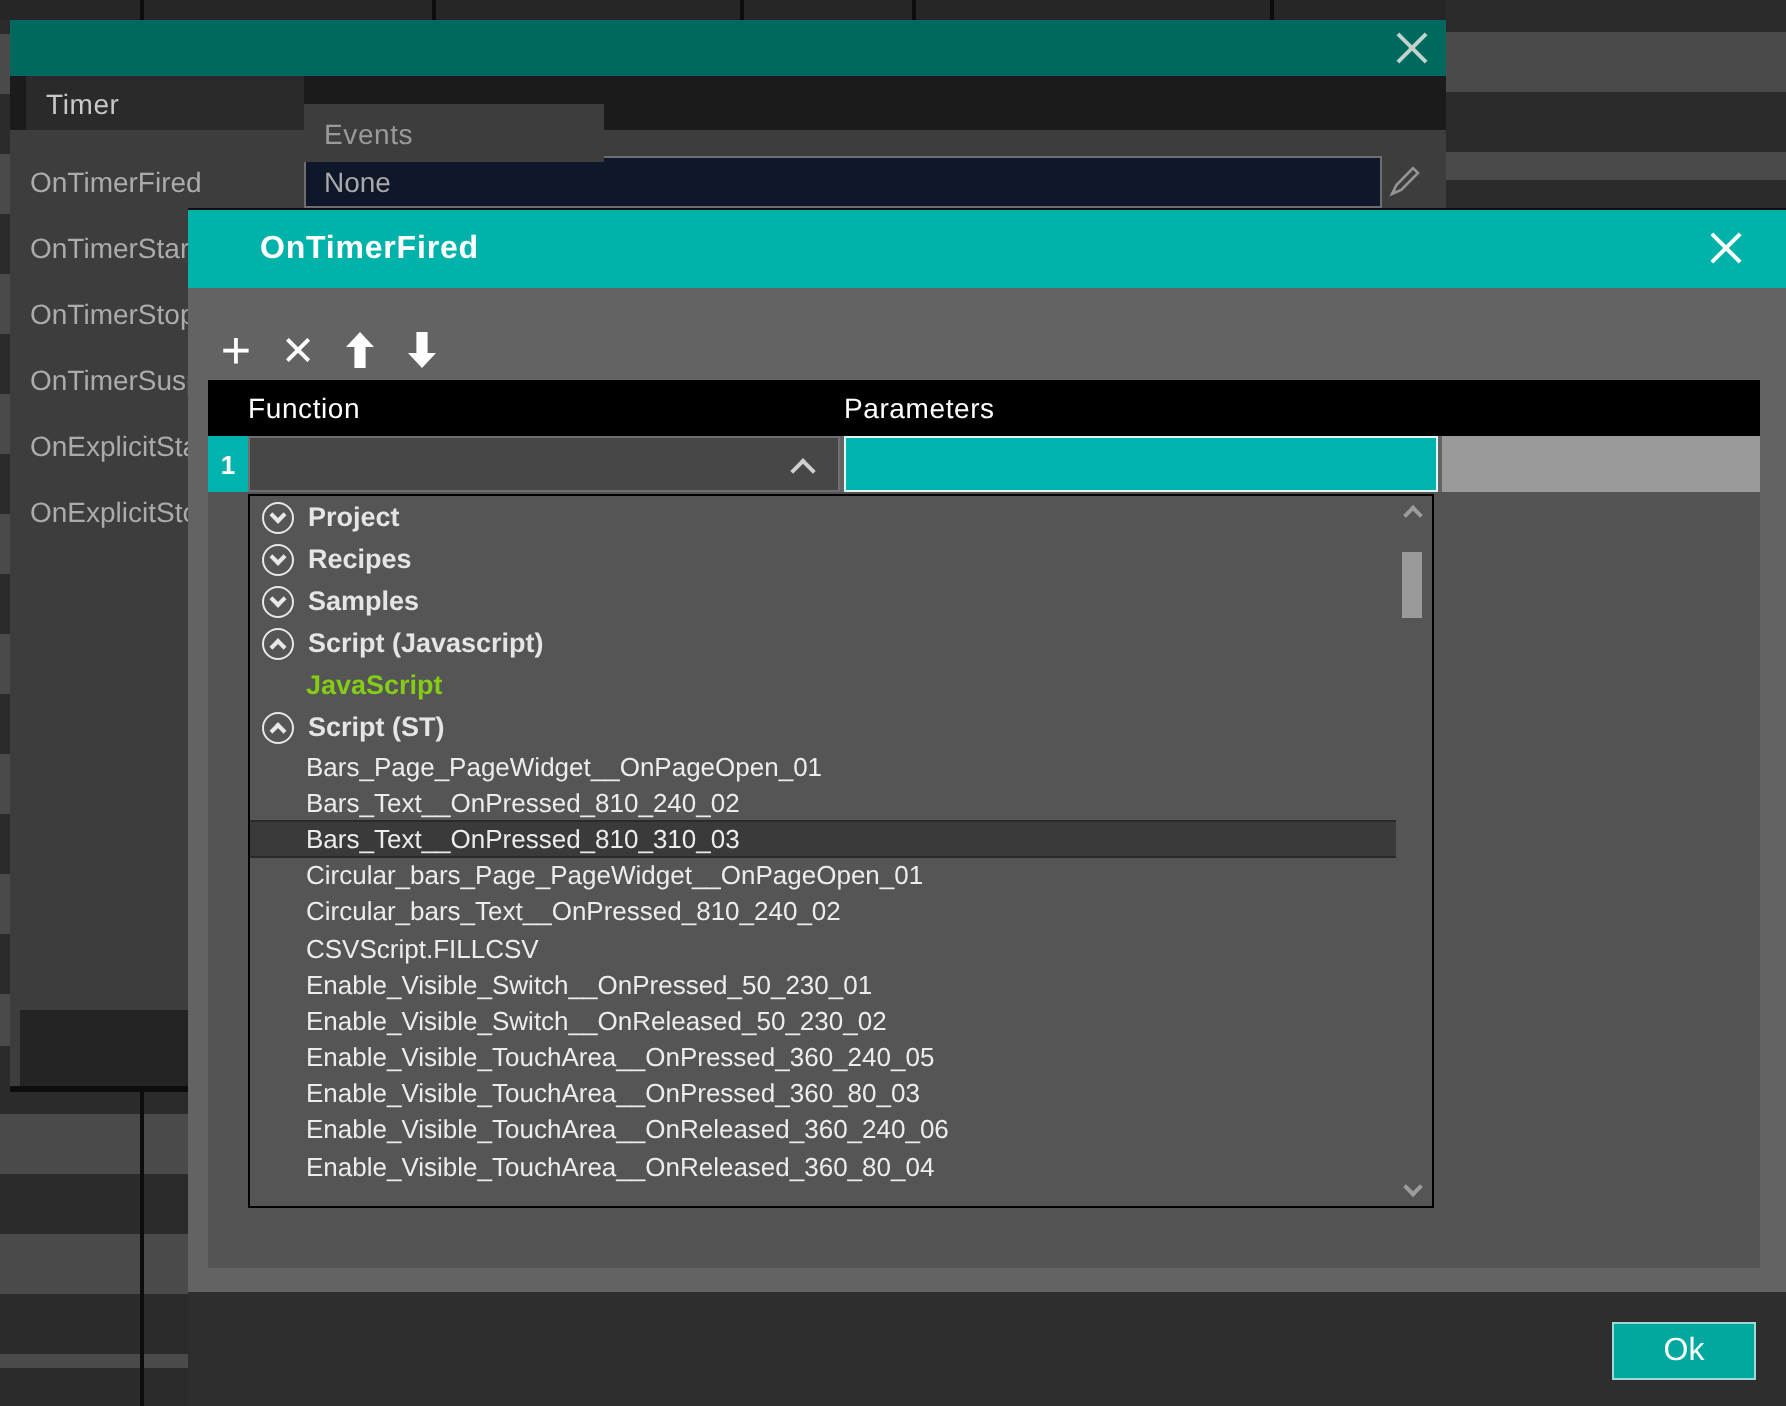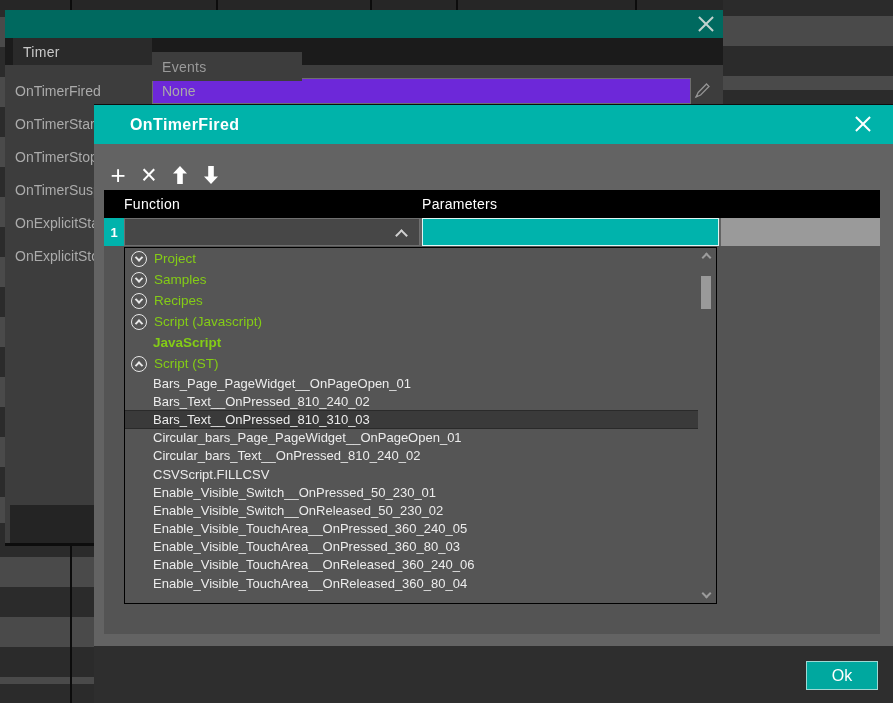--- a/index.html
+++ b/index.html
@@ -18,21 +18,21 @@
 
   
   #timer-dlg{left:5px;top:10px;width:718px;height:536px;border-bottom:3px solid #0d0d0d;}
   .t-title{left:0;top:0;width:718px;height:28px;background:#00695f;}
   .t-tabsrow{left:0;top:28px;width:718px;height:27px;background:#1b1b1b;}
   .tab{position:absolute;top:0;display:flex;align-items:center;padding-left:10px;font-size:14px;letter-spacing:.3px;}
   .tab-timer{left:8px;width:139px;height:27px;background:#2a2a2a;color:#c8c8c8;}
   .tab-events{left:147px;width:150px;height:29px;background:#3d3d3d;color:#9a9a9a;z-index:2;margin-top:14px;}
   .t-content{left:0;top:55px;width:718px;height:478px;background:#3d3d3d;}
   .ev-label{position:absolute;left:10px;height:20px;line-height:20px;color:#ababab;font-size:14px;white-space:nowrap;}
-  #none-field{left:147px;top:13px;width:539px;height:26px;background:#6d28d9;border:1px solid #6e6e6e;
+  #none-field{left:147px;top:13px;width:539px;height:26px;background:#0f172a;border:1px solid #6e6e6e;
     color:#a9a9a9;font-size:14px;line-height:24px;padding-left:9px;}
   #pencil{left:687px;top:14px;width:22px;height:22px;}
   #t-bottomblock{left:5px;top:440px;width:708px;height:38px;background:#242424;}
 
   
   .xicon{position:relative;width:18px;height:18px;display:block;}
   .xicon::before,.xicon::after{content:"";position:absolute;left:-1px;top:8px;width:20px;height:2px;background:currentColor;}
   .xicon::before{transform:rotate(45deg);}
   .xicon::after{transform:rotate(-45deg);}
   .t-close{left:692px;top:5px;color:#c2d2cf;cursor:pointer;}
@@ -61,21 +61,21 @@
   .fcell{left:30px;top:74px;width:296px;height:28px;background:#474747;border:1px solid #6f6f6f;cursor:pointer;}
   .fcell .chev-lg{position:absolute;right:13px;top:12px;width:9px;height:9px;border-left:2px solid #d0d0d0;border-top:2px solid #d0d0d0;transform:rotate(45deg);}
   .pcell{left:328px;top:74px;width:297px;height:28px;background:#00b3ac;border:1px solid #dff5f3;color:#fff;
     font-size:13px;padding:0 6px;outline:none;}
   .sparecell{left:627px;top:74px;width:159px;height:28px;background:#9a9a9a;}
 
   
   #dropdown{left:30px;top:103px;width:593px;height:357px;background:#555;border:1px solid #000;overflow:hidden;}
   #dd-list{position:absolute;left:0;top:0;width:573px;}
   .dd-it{display:flex;align-items:center;padding-left:6px;white-space:nowrap;cursor:pointer;}
-  .dd-it.category{height:21px;font-weight:normal;color:#84cc16;font-size:13.5px;}
+  .dd-it.category{height:21px;font-weight:bold;color:#e5e5e5;font-size:13.5px;}
   .dd-it.child{height:21px;font-weight:bold;color:#84cc16;font-size:13.5px;padding-left:28px;}
   .dd-it.function{height:18.2px;color:#ececec;font-size:13px;padding-left:28px;}
   .dd-it.sel{background:#3a3a3a;box-shadow:inset 0 1px 0 #2a2a2a, inset 0 -1px 0 #2a2a2a;}
   .cir{width:16px;height:16px;border:1.5px solid #e8e8e8;border-radius:50%;display:inline-flex;align-items:center;justify-content:center;margin-right:7px;flex:none;}
   .chev{width:6px;height:6px;border-left:2px solid #e8e8e8;border-bottom:2px solid #e8e8e8;}
   .chev.down{transform:rotate(-45deg) translate(1px,-1px);}
   .chev.up{transform:rotate(135deg) translate(1px,-1px);}
   
   .dd-scroll{position:absolute;right:1px;top:1px;bottom:1px;width:17px;background:#555;}
   .sb-arrow{position:absolute;left:5px;width:7px;height:7px;cursor:pointer;}
@@ -178,27 +178,27 @@
             <div class="dd-it category">
               <span class="cir">
                 <i class="chev down"></i>
               </span>
               <span>Project</span>
             </div>
             <div class="dd-it category">
               <span class="cir">
                 <i class="chev down"></i>
               </span>
+              <span>Recipes</span>
+            </div>
+            <div class="dd-it category">
+              <span class="cir">
+                <i class="chev down"></i>
+              </span>
               <span>Samples</span>
-            </div>
-            <div class="dd-it category">
-              <span class="cir">
-                <i class="chev down"></i>
-              </span>
-              <span>Recipes</span>
             </div>
             <div class="dd-it category">
               <span class="cir">
                 <i class="chev up"></i>
               </span>
               <span>Script (Javascript)</span>
             </div>
             <div class="dd-it child">
               <span>JavaScript</span>
             </div>

